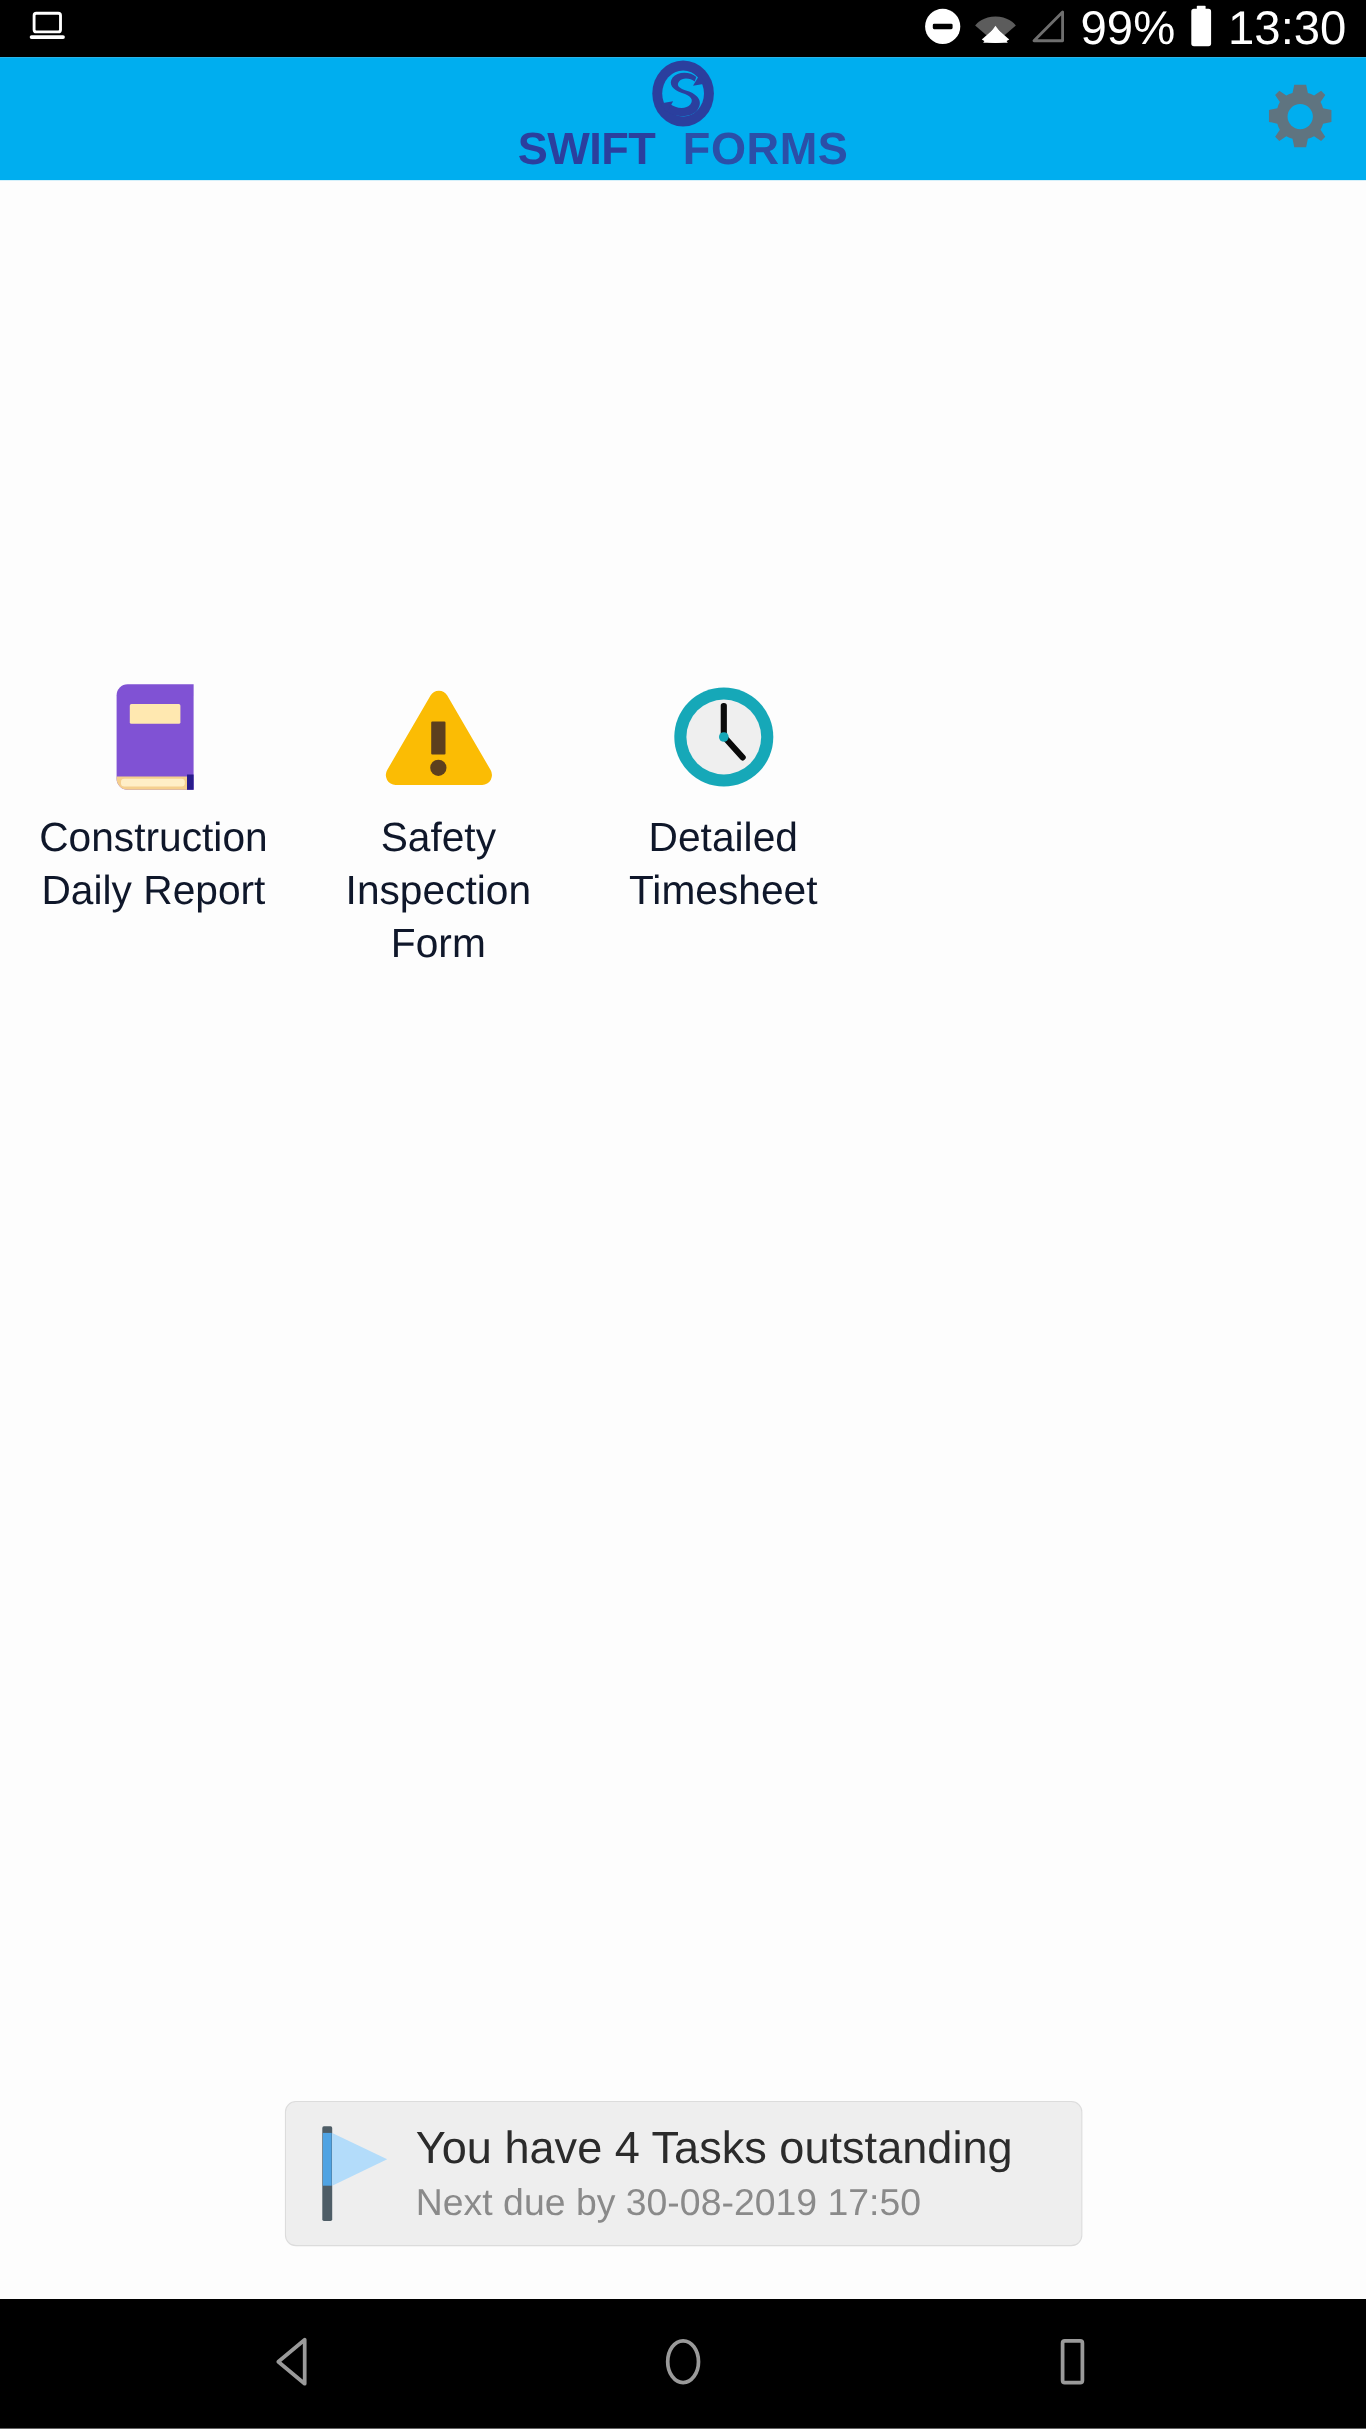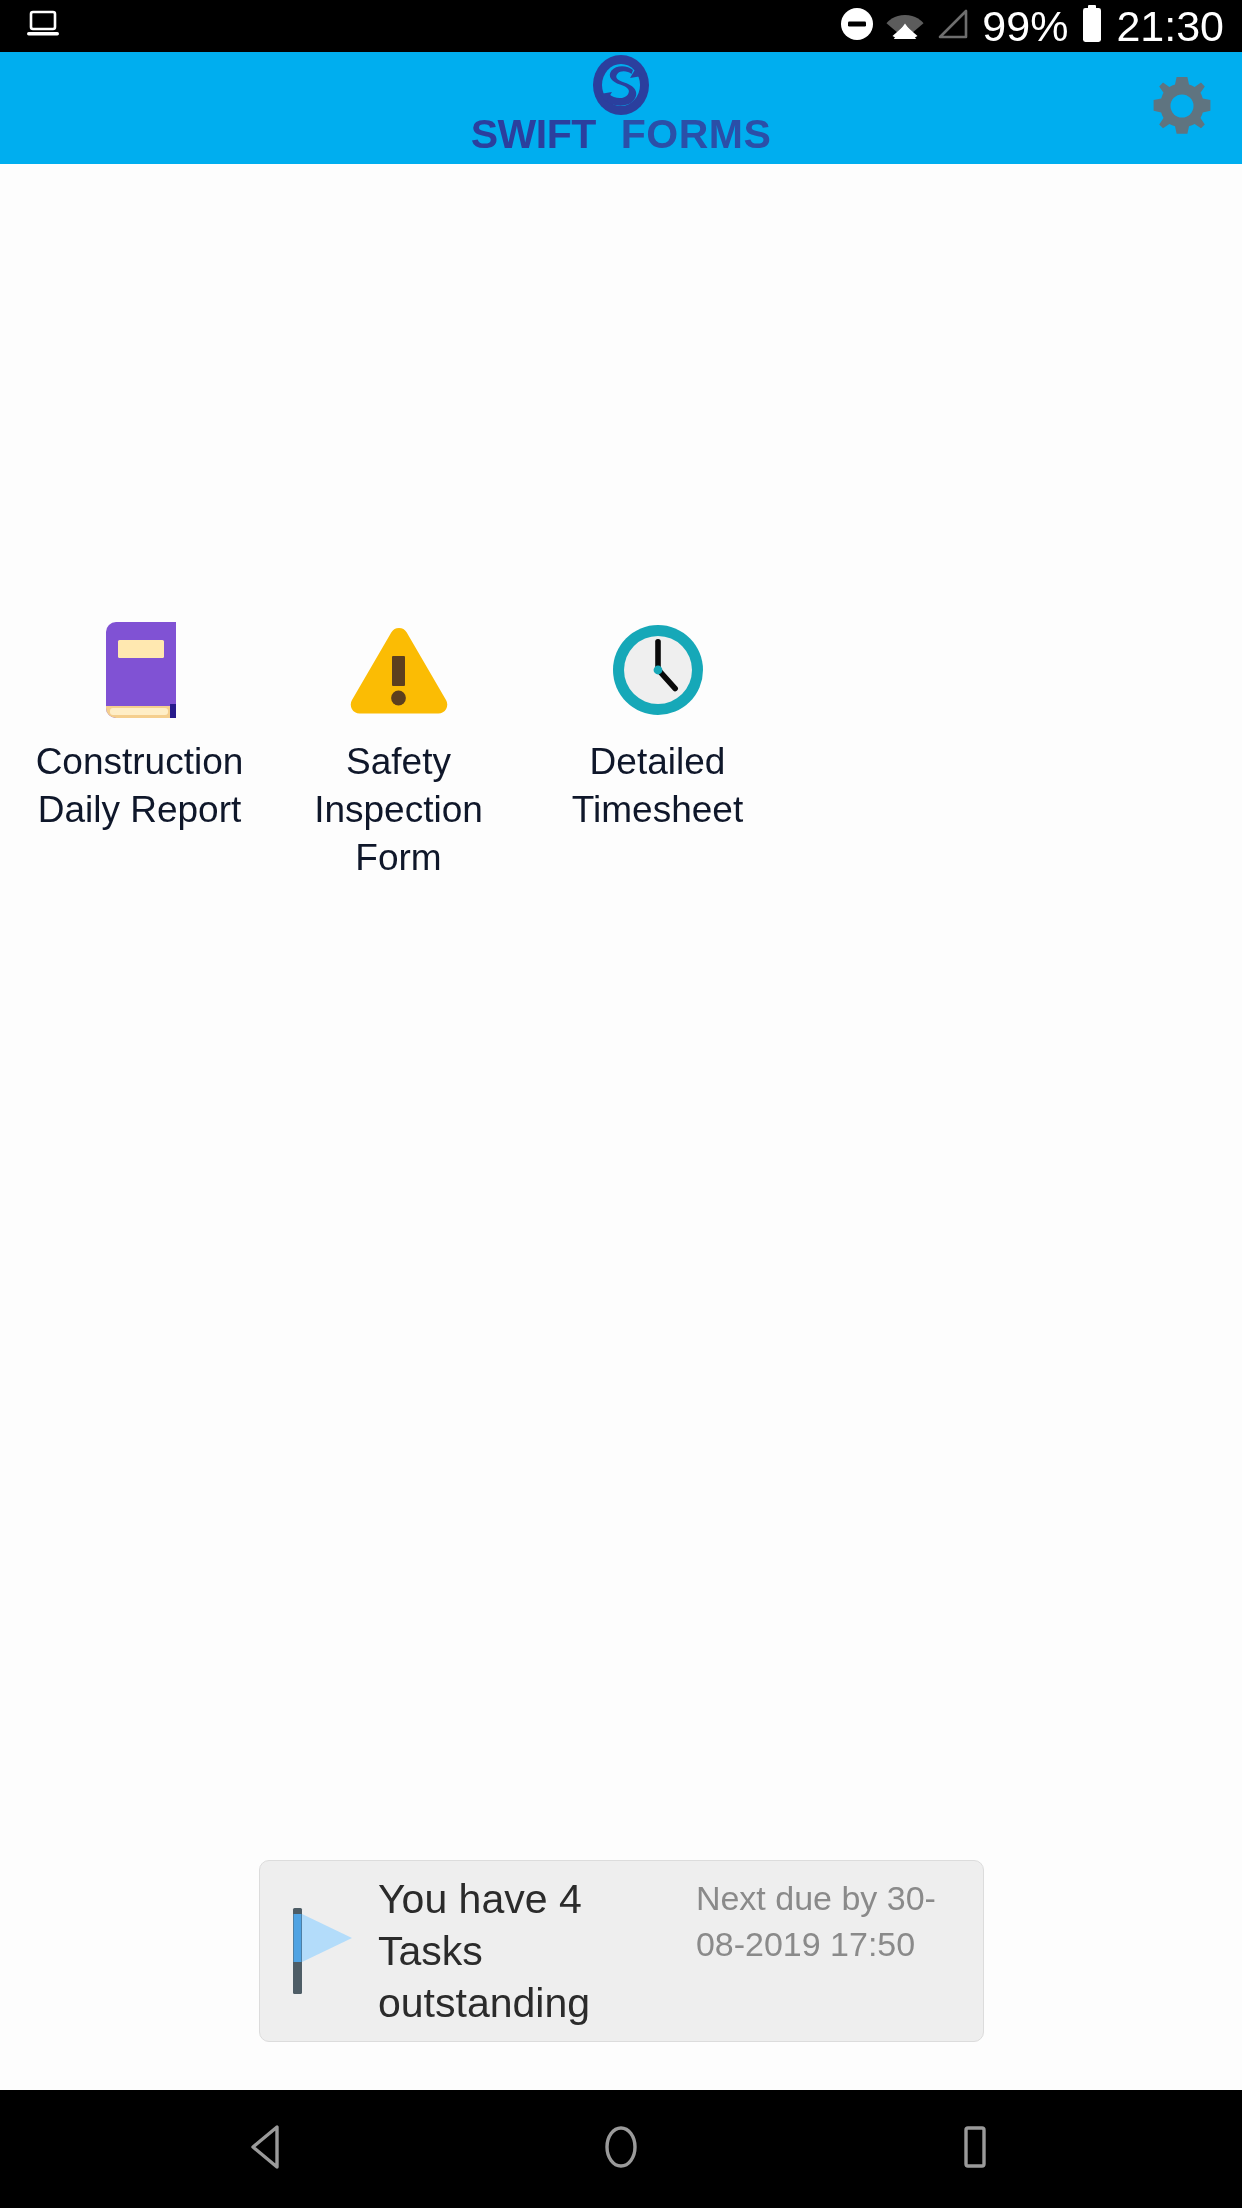--- a/index.html
+++ b/index.html
@@ -158,21 +158,21 @@
   }
   .banner-flag {
     width: 74px;
     height: 92px;
     flex: 0 0 74px;
     display: flex;
     align-items: center;
     justify-content: flex-start;
     margin-right: 14px;
   }
-  .banner-text { display: flex; justify-content: center; }
+  .banner-text { display: flex; flex-direction: column; justify-content: center; }
   .banner-title {
     font-size: 41px;
     line-height: 52px;
     color: #2b2b2b;
     font-weight: 400;
   }
   .banner-sub {
     font-size: 34px;
     line-height: 46px;
     color: #8a8a8a;
@@ -232,21 +232,21 @@
           <path d="M30 2 L30 28 L4 28 Z" fill="none" stroke="#6e6e6e" stroke-width="2.6" stroke-linejoin="round"></path>
         </svg>
       </span>
       <span class="status-text">99%</span>
       <span class="sb-icon">
         <svg width="24" height="38" viewBox="0 0 24 38">
           <rect x="8" y="0" width="8" height="4" rx="1" fill="#ffffff"></rect>
           <rect x="3" y="3" width="18" height="34" rx="2.4" fill="#ffffff"></rect>
         </svg>
       </span>
-      <span class="status-text">21:30</span>
+      <span class="status-text">13:30</span>
     </div>
   </div>
 
   <div class="app-bar">
     <div class="brand">
       <span class="brand-mark">
         <svg width="58" height="62" viewBox="0 0 58 62">
           <ellipse cx="29" cy="31" rx="28" ry="30" fill="#2b3f9e"></ellipse>
           <ellipse cx="29" cy="31" rx="19" ry="21" fill="#00aeef"></ellipse>
           <path d="M41 16 C36 11 24 10.5 19.5 16.5 C15 22.5 20 28 28 30.5 C36 33 39 36.5 35.5 41 C32 45.5 22 45 17 40

